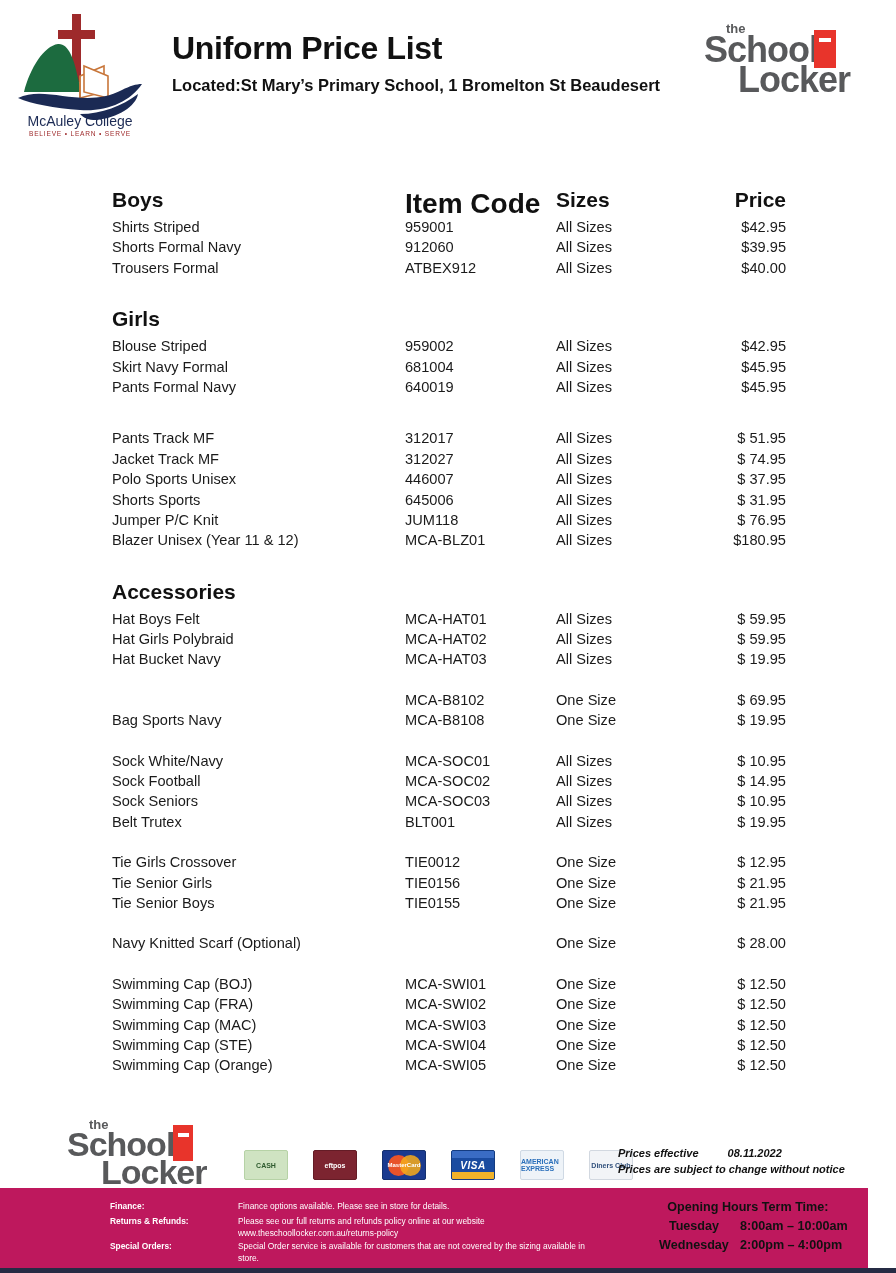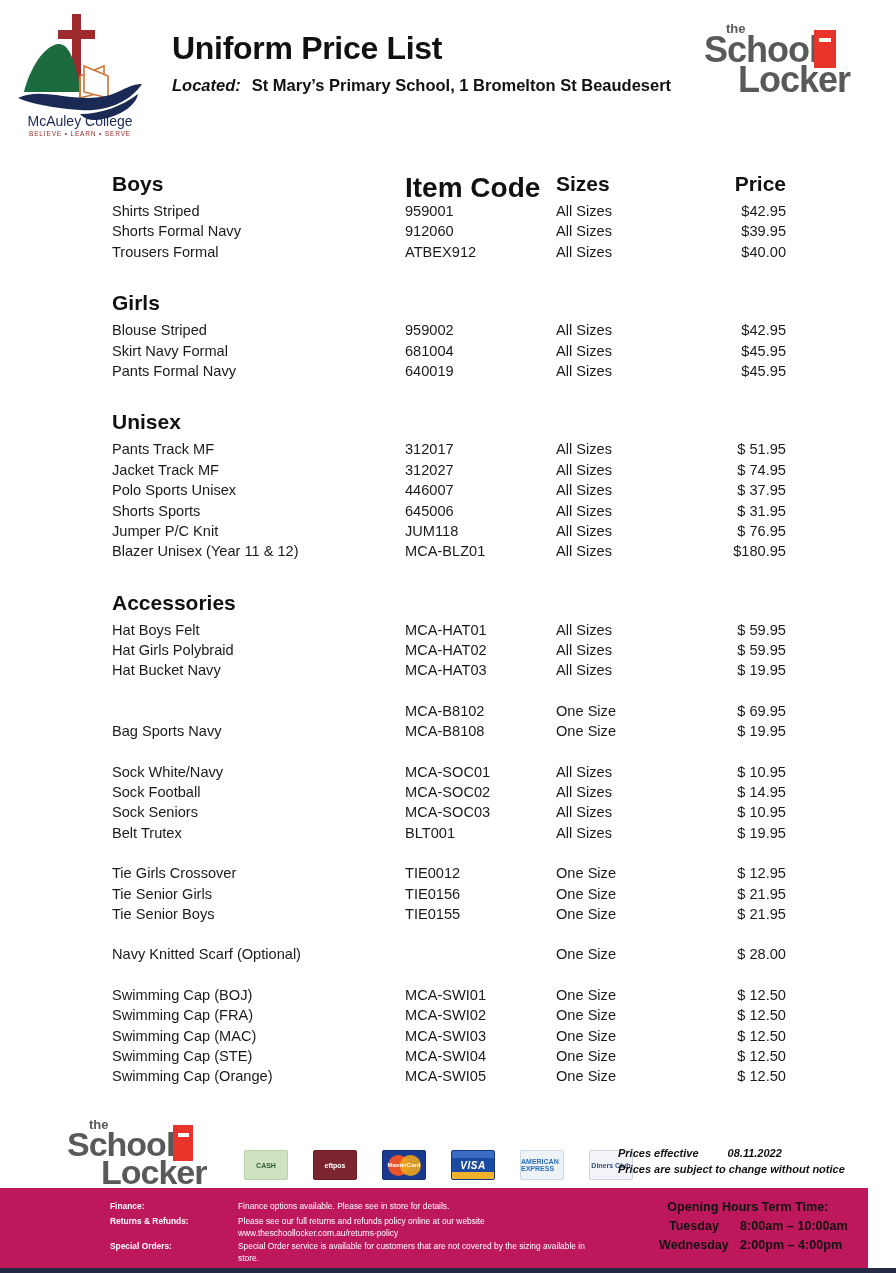--- a/index.html
+++ b/index.html
@@ -46,21 +46,21 @@
     color: #111111;
     line-height: 1.05;
   }
   #located-line {
     margin-top: 10px;
     font-size: 16.5px;
     font-weight: bold;
     color: #111111;
     white-space: nowrap;
   }
-  #located-label { margin-right: 11px; font-style: italic; }
+  #located-label { margin-right: 0; }
 
   
   .sl-logo { position: relative; }
   .sl-the {
     position: absolute;
     font-weight: bold;
     color: #58595b;
     line-height: 1;
   }
   .sl-school, .sl-locker {
@@ -86,21 +86,21 @@
   }
   #header-logo .sl-the    { left: 34px;  top: 0px;   font-size: 13px; }
   #header-logo .sl-school { left: 12px;  top: 10px;  font-size: 36px; }
   #header-logo .sl-locker { left: 46px;  top: 40px;  font-size: 36px; }
   #header-logo .sl-door      { left: 122px; top: 8px;  width: 22px; height: 38px; }
   #header-logo .sl-door-vent { left: 127px; top: 16px; width: 12px; height: 4px; }
 
   
   #price-table {
     position: absolute;
-    left: 0; top: 176px;
+    left: 0; top: 192px;
     width: 768px;
   }
 
   .row {
     position: relative;
     height: 20.4px;
     width: 896px;
   }
   .row .c-name {
     position: absolute; left: 112px; top: 0;
@@ -357,23 +357,20 @@
         <span class="c-size">All Sizes</span>
         <span class="c-price">$45.95</span>
       </div>
       <div class="row">
         <span class="c-name">Pants Formal Navy</span>
         <span class="c-code">640019</span>
         <span class="c-size">All Sizes</span>
         <span class="c-price">$45.95</span>
       </div>
       <div class="gap-sect"></div>
-      <div class="section-head">
-        <span class="h-name">Unisex</span>
-      </div>
       <div class="row">
         <span class="c-name">Pants Track MF</span>
         <span class="c-code">312017</span>
         <span class="c-size">All Sizes</span>
         <span class="c-price">$ 51.95</span>
       </div>
       <div class="row">
         <span class="c-name">Jacket Track MF</span>
         <span class="c-code">312027</span>
         <span class="c-size">All Sizes</span>

